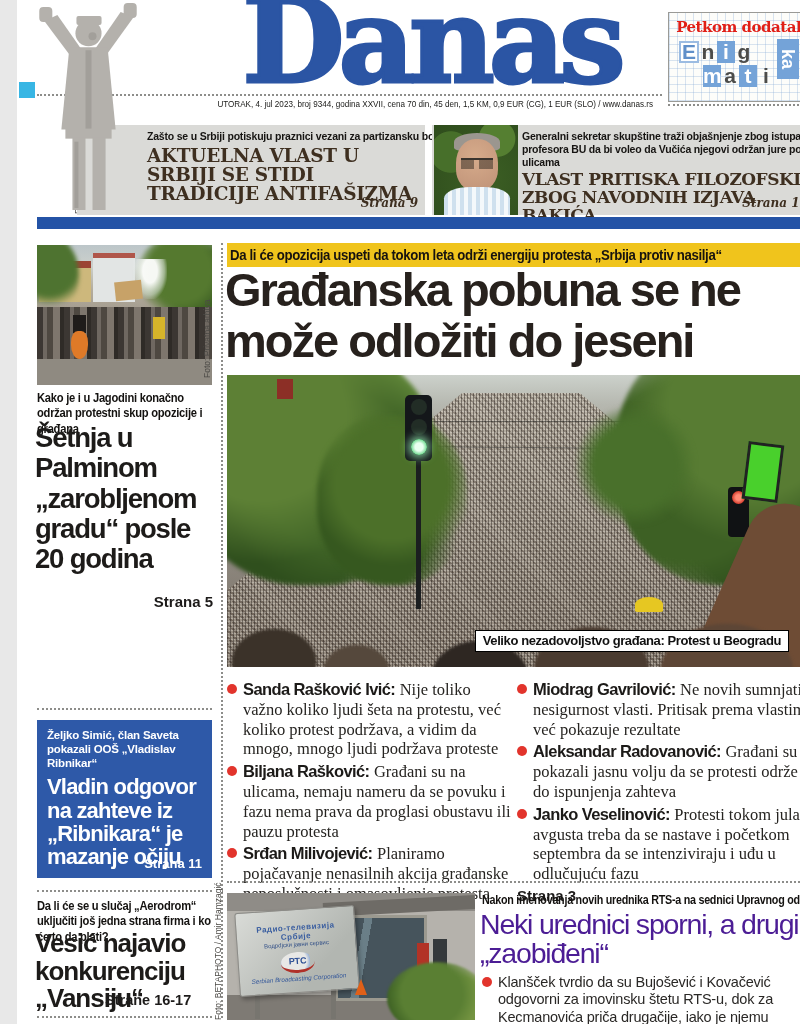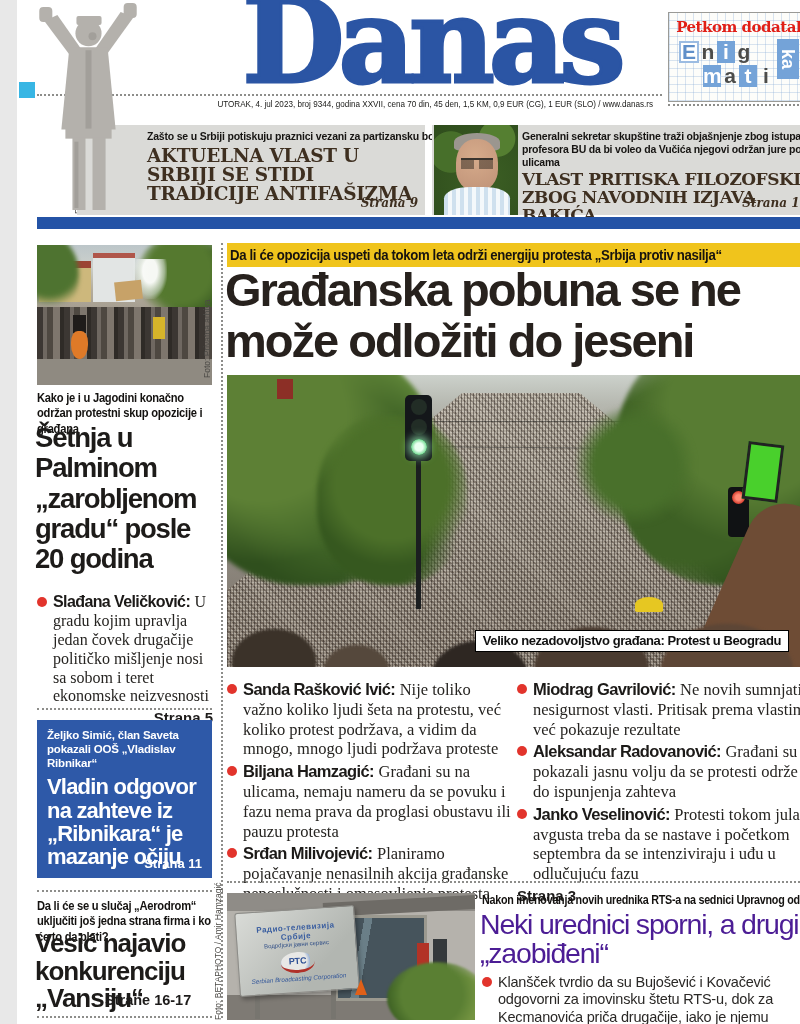--- a/index.html
+++ b/index.html
@@ -314,21 +314,21 @@
   <div class="abs vtext" id="mphoto-credit">Foto: BETAPHOTO / Branislav Božić</div>
 
   <div class="abs qcol" id="qleft">
     <div class="qitem">
       <span class="qdot"></span>
       <span class="qname">Sanda Rašković Ivić:</span>
       <span class="qtext">Nije toliko važno koliko ljudi šeta na protestu, već koliko protest podržava, a vidim da mnogo, mnogo ljudi podržava proteste</span>
     </div>
     <div class="qitem">
       <span class="qdot"></span>
-      <span class="qname">Biljana Hamzagić:</span>
+      <span class="qname">Biljana Rašković:</span>
       <span class="qtext">Građani su na ulicama, nemaju nameru da se povuku i fazu nema prava da proglasi obustavu ili pauzu protesta</span>
     </div>
     <div class="qitem">
       <span class="qdot"></span>
       <span class="qname">Srđan Milivojević:</span>
       <span class="qtext">Planiramo pojačavanje nenasilnih akcija građanske neposlušnosti i omasovljenje protesta</span>
     </div>
   </div>
   <div class="abs qcol" id="qright">
     <div class="qitem">
@@ -360,25 +360,20 @@
     <div class="jcrowd"></div>
     <div class="fig-bk"></div>
     <div class="fig-or"></div>
     <div class="fig-yl"></div>
     <div class="pave"></div>
   </div>
   <div class="abs vtext" id="jag-credit">Foto: Privatna arhiva</div>
   <div class="abs kick cond" id="jag-kick">Kako je i u Jagodini konačno održan protestni skup opozicije i građana</div>
   <div class="abs" id="jag-head">Šetnja u Palminom „zarobljenom gradu“ posle 20 godina</div>
   <div class="abs" id="jag-quote">
-    <div class="qitem">
-      <span class="qdot"></span>
-      <span class="qname" style="font-size:16px;">Slađana Veličković:</span>
-      <span class="qtext" style="font-size:16px;">U gradu kojim upravlja jedan čovek drugačije političko mišljenje nosi sa sobom i teret ekonomske neizvesnosti</span>
-    </div>
     <div id="jag-page" class="pagetag">Strana 5</div>
   </div>
   <div class="abs dotted-h" style="left:20px;top:708px;width:175px;"></div>
 
   <div class="abs" id="bluebox">
     <div class="bk">Željko Simić, član Saveta pokazali OOŠ „Vladislav Ribnikar“</div>
     <div class="bh">Vladin odgovor na zahteve iz „Ribnikara“ je mazanje očiju</div>
     <div class="bp">Strana 11</div>
   </div>
   <div class="abs dotted-h" style="left:20px;top:890px;width:175px;"></div>

